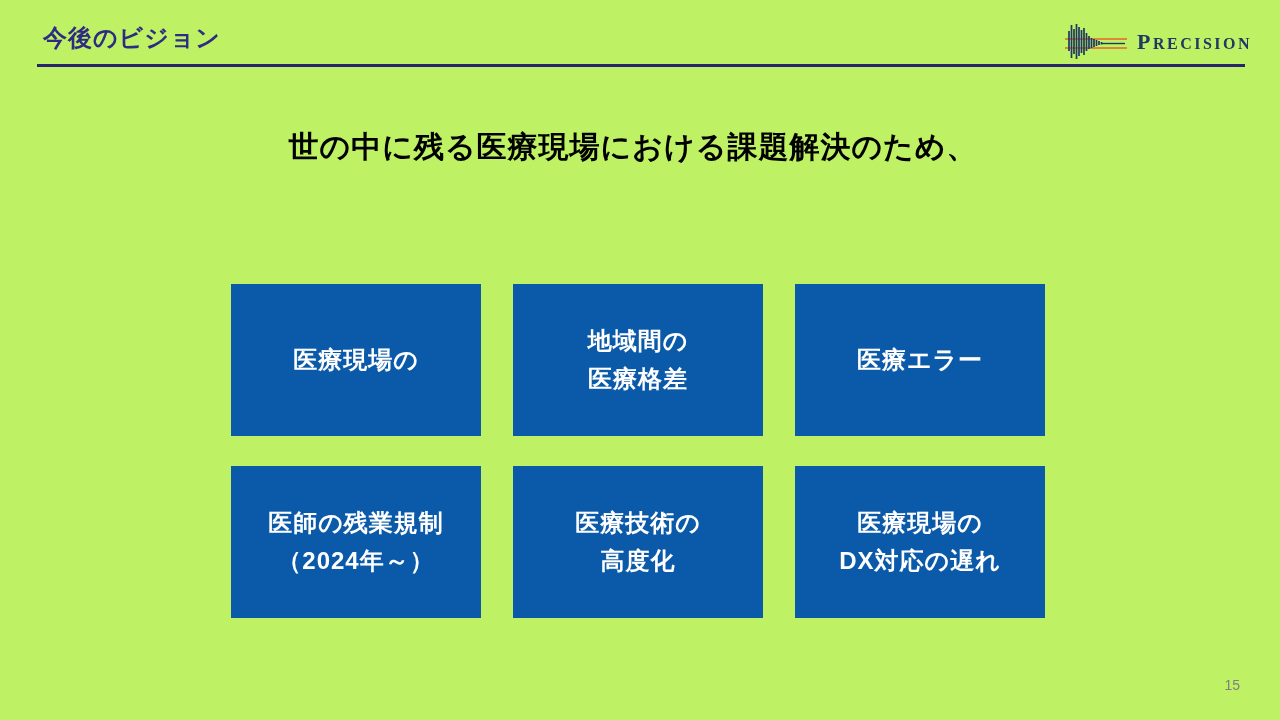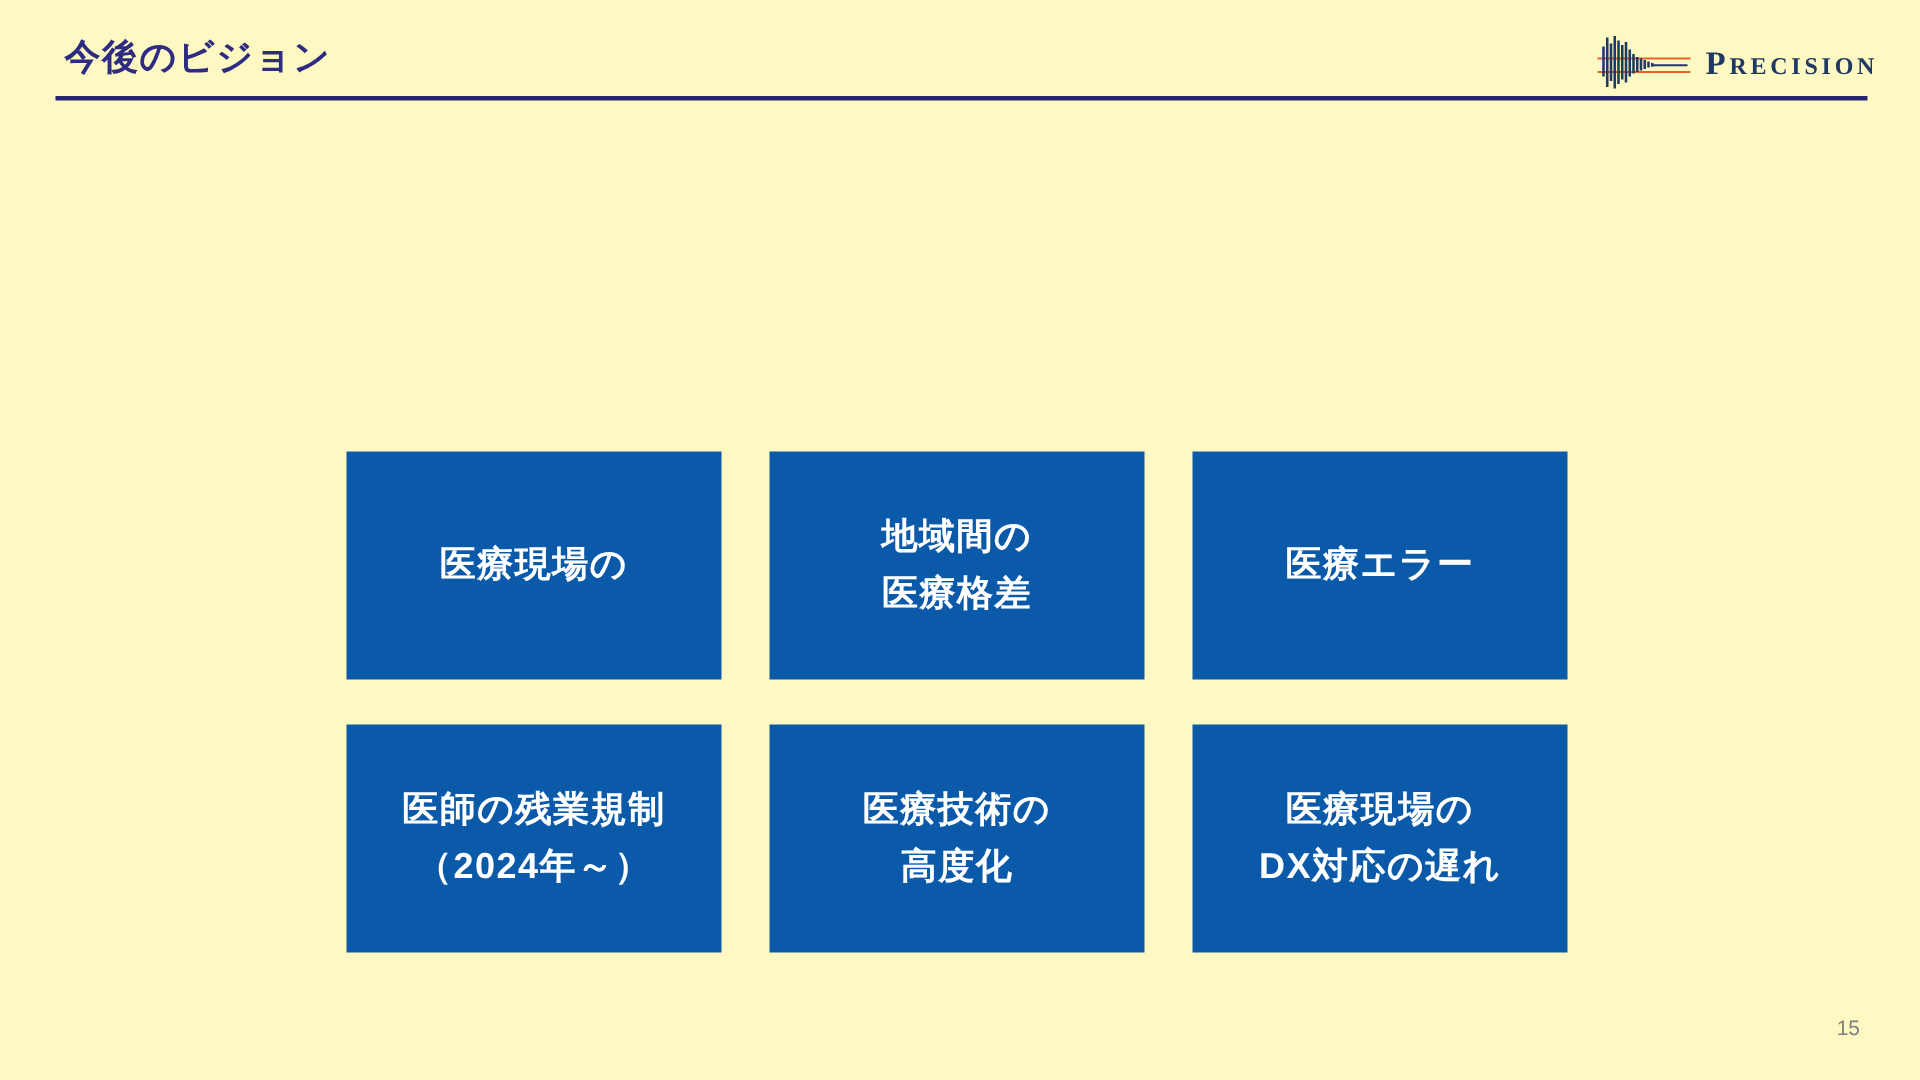--- a/index.html
+++ b/index.html
@@ -10,21 +10,21 @@
   body {
     width: 1280px;
     height: 720px;
     position: relative;
     overflow: hidden;
     font-family: "Liberation Sans", "DejaVu Sans", sans-serif;
   }
   .slide {
     position: absolute;
     inset: 0;
-    background: #fef9c3;
+    background: #bef264;
     padding-left: 22px;
   }
 
   
   .slide-title {
     position: absolute;
     left: 43px;
     top: 22px;
     font-size: 24px;
     font-weight: bold;
@@ -77,21 +77,21 @@
     font-size: 30px;
     font-weight: bold;
     line-height: 44px;
     letter-spacing: 1px;
   }
 
   
   .boxes {
     position: absolute;
     left: 231px;
-    top: 301px;
+    top: 284px;
     display: grid;
     grid-template-columns: repeat(3, 250px);
     column-gap: 32px;
     row-gap: 30px;
   }
   .box {
     height: 152px;
     background: #0B5AA9;
     color: #FFFFFF;
     display: flex;
@@ -147,20 +147,21 @@
 
         <line x1="38" y1="22.5" x2="61" y2="22.5" stroke="#1F3864" stroke-width="1.4"></line>
       </svg>
     </span>
     <span class="logo-text"><span class="logo-initial">P</span><span>RECISION</span></span>
   </div>
 
   <div class="header-rule"></div>
 
   <div class="heading">
+    <div>世の中に残る医療現場における課題解決のため、</div>
   </div>
 
   <div class="boxes">
     <div class="box">
       <div>医療現場の</div>
     </div>
     <div class="box">
       <div>地域間の</div>
       <div>医療格差</div>
     </div>

